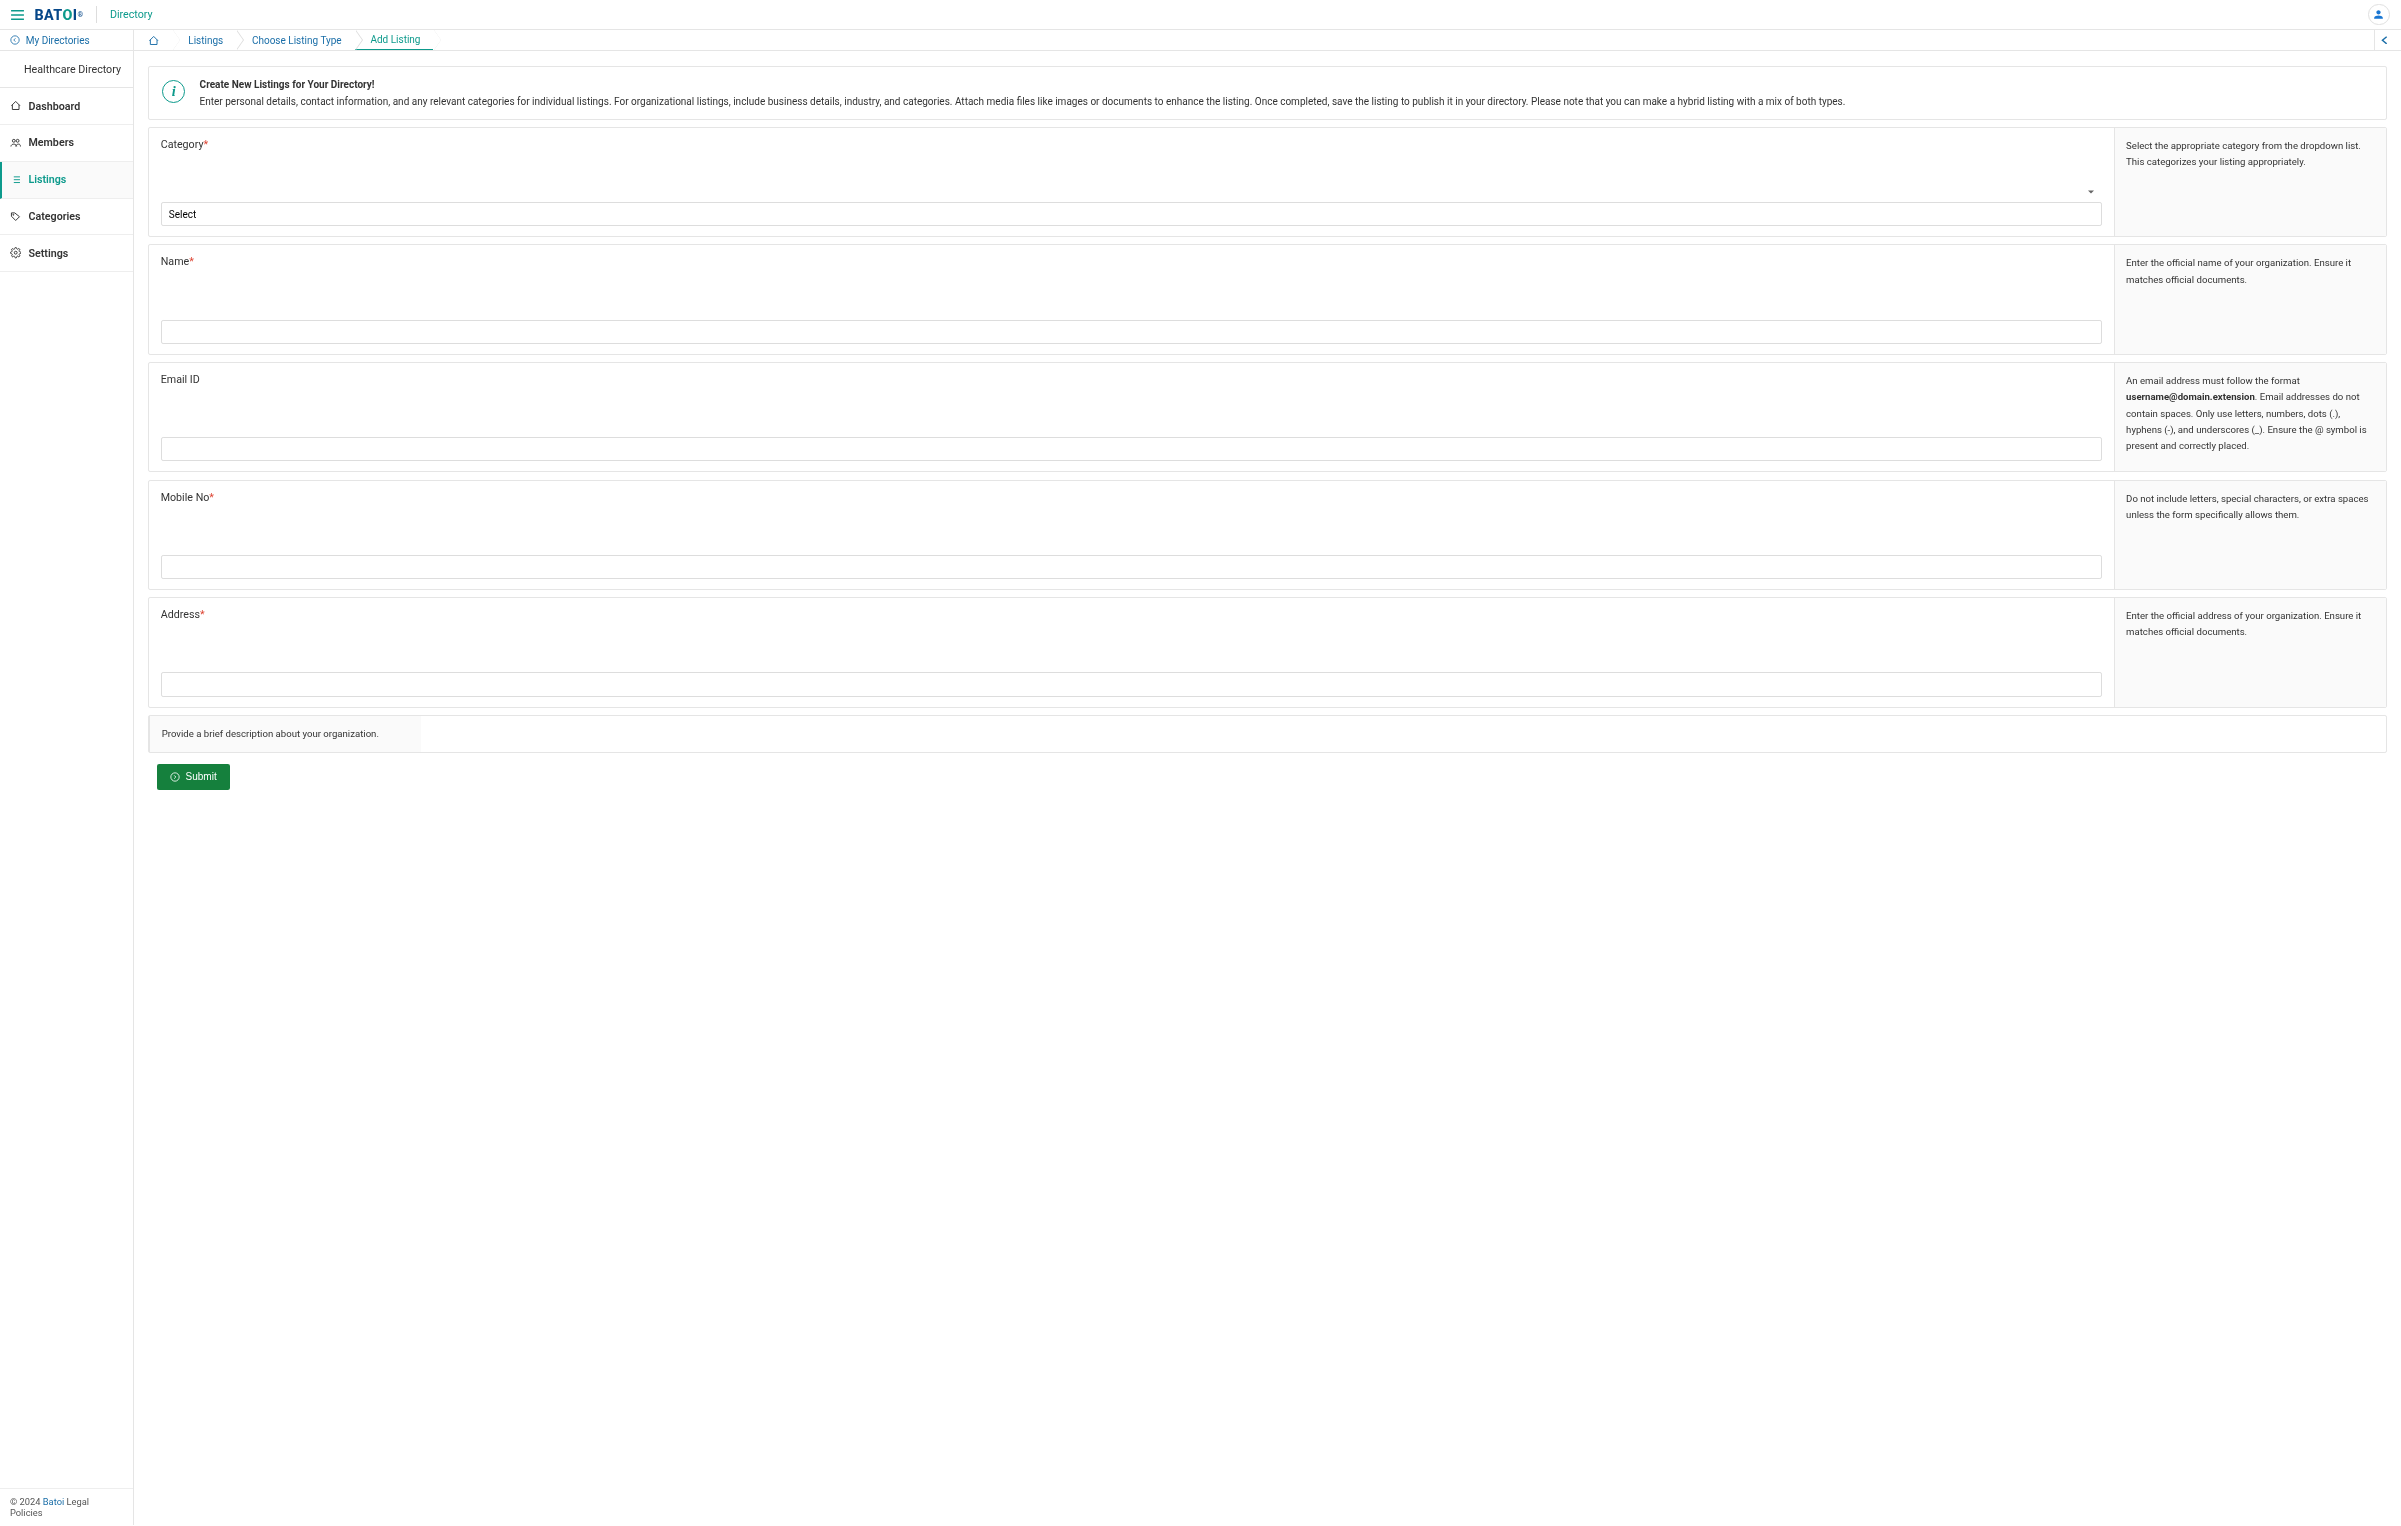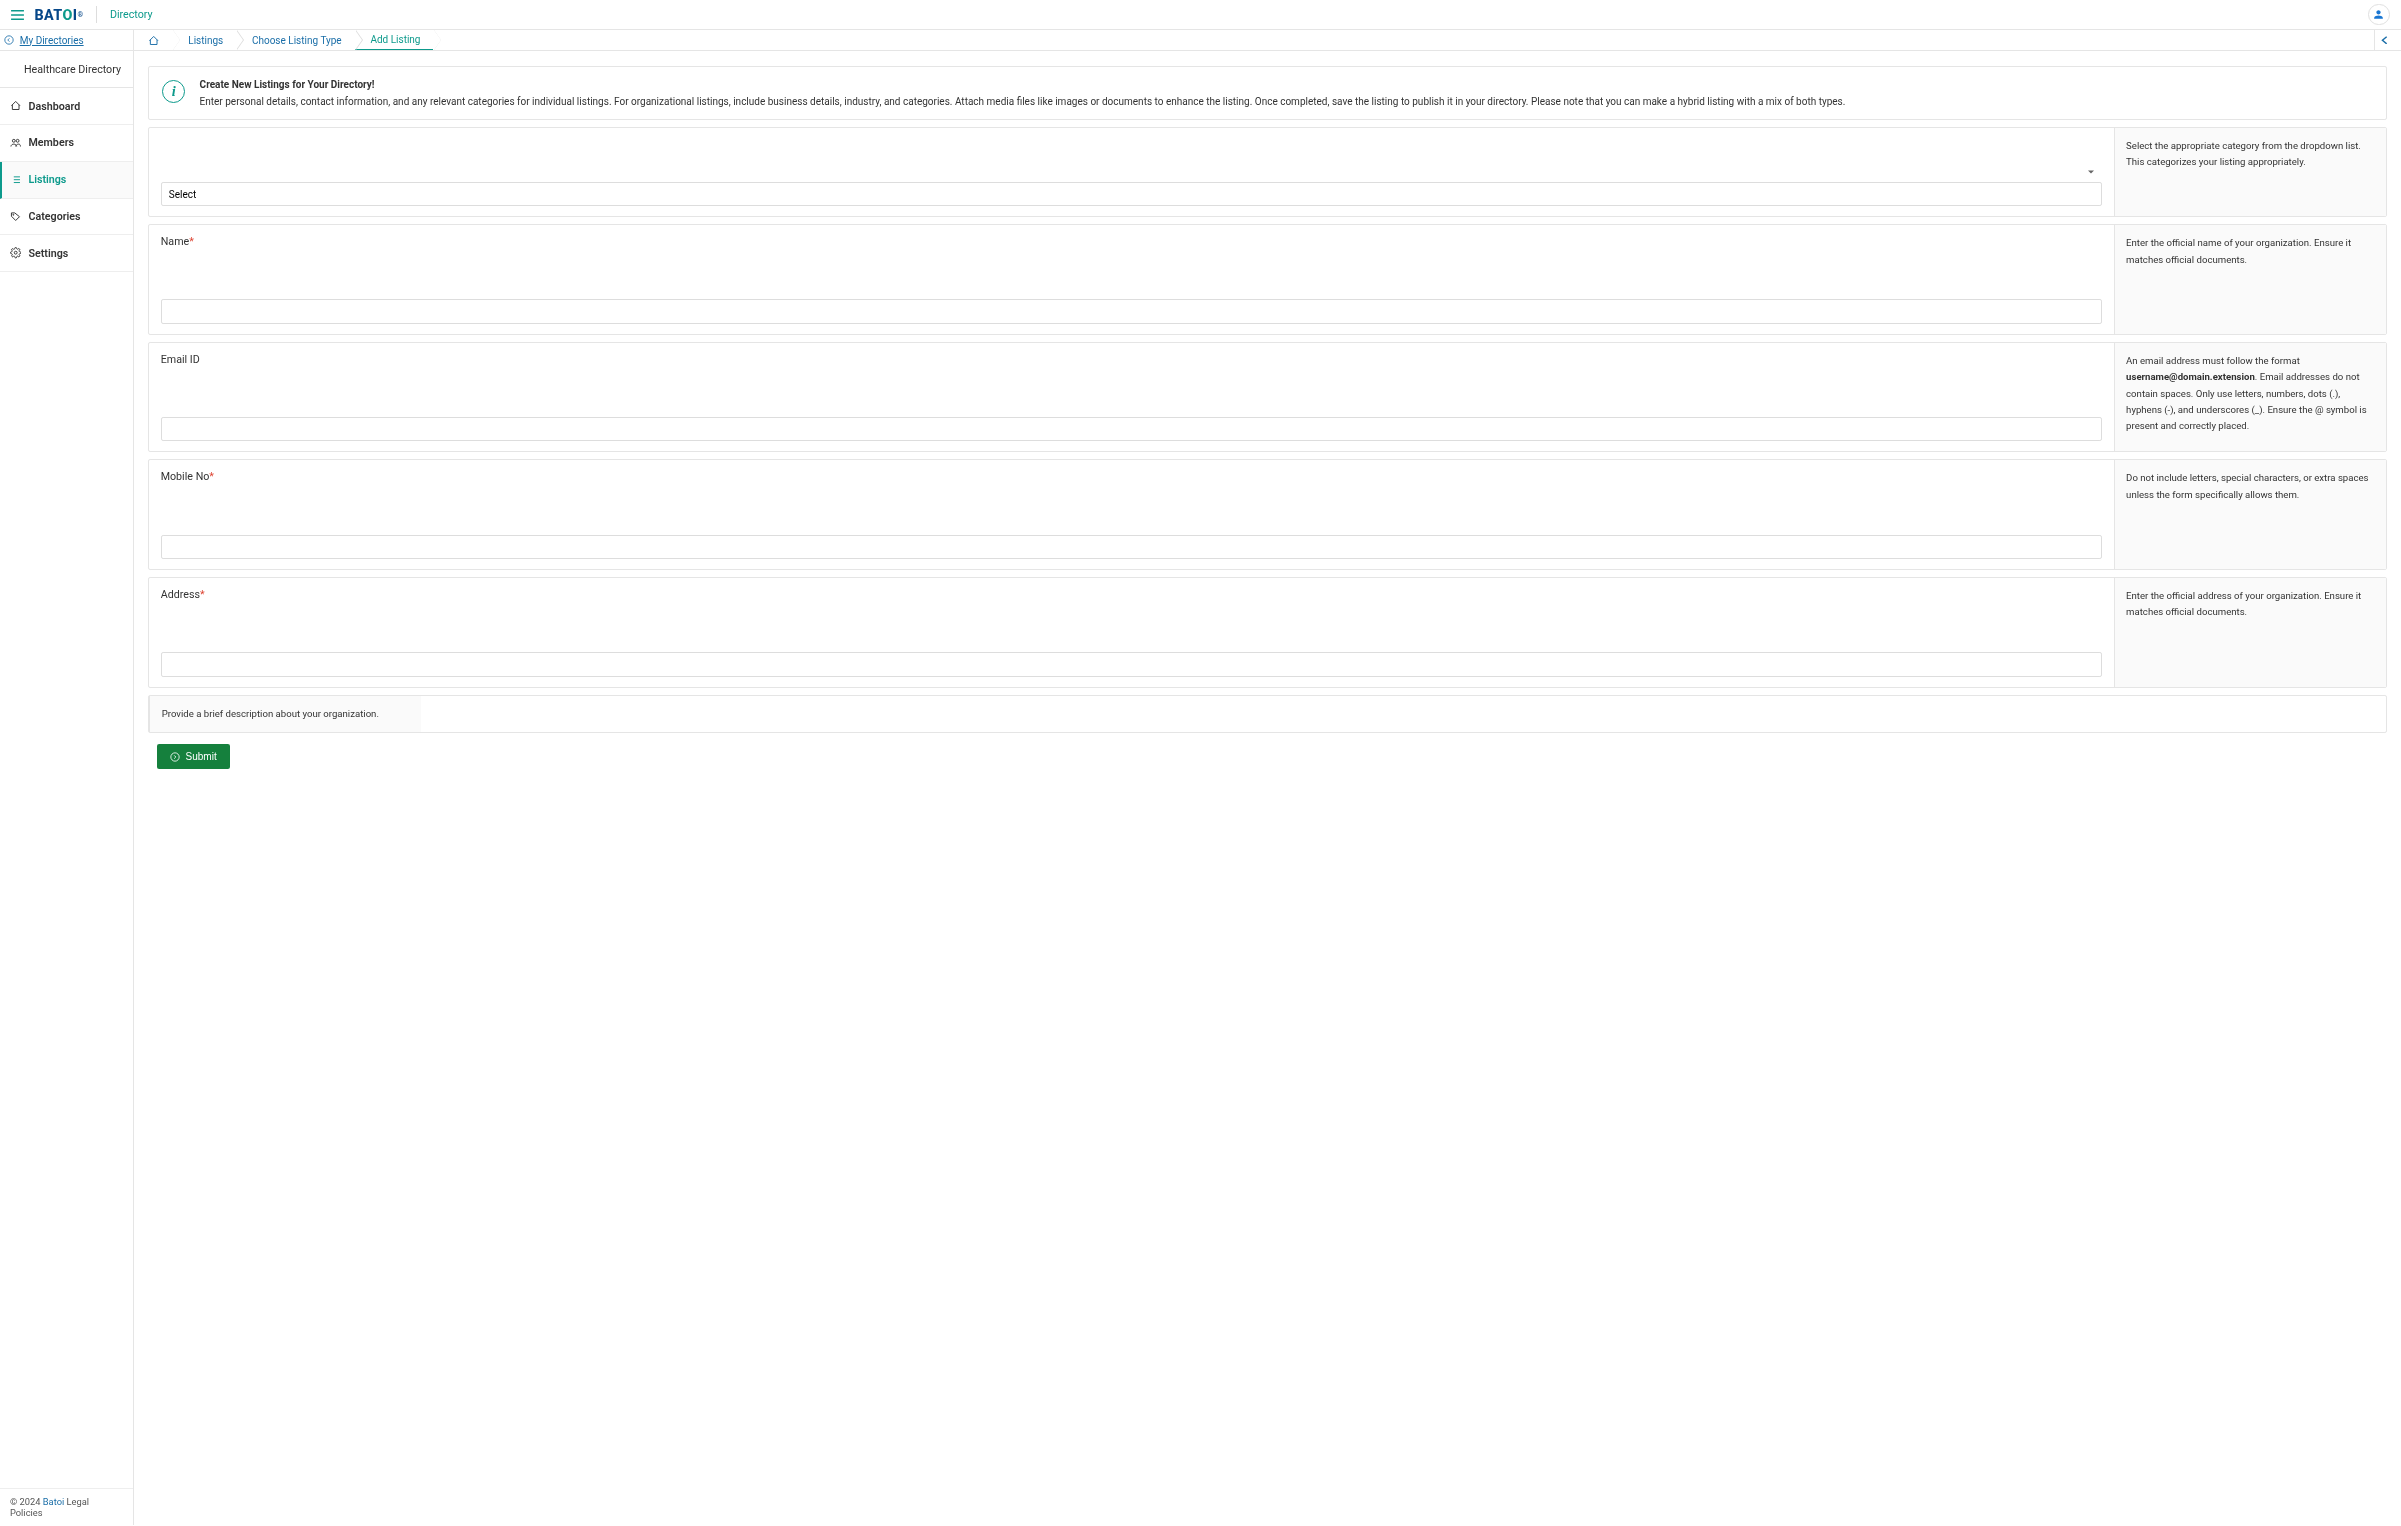--- a/index.html
+++ b/index.html
@@ -41,26 +41,25 @@
 .sidebar {
   width: 134px;
   border-right: 0.7px solid #e5e5e5;
   display: flex;
   flex-direction: column;
 }
 .back-row {
   height: 21.4px;
   display: flex;
   align-items: center;
-  padding: 0 4px;
+  padding: 0 10px;
   color: #1a6ea8;
   cursor: pointer;
   border-bottom: 0.7px solid #e5e5e5;
   gap: 5.7px;
-  text-decoration: underline;
 }
 .back-row svg { width: 10px; height: 10px; stroke: #1a6ea8; }
 .dir-title {
   padding: 11.4px 10px 11.4px 24px;
   font-size: 10.7px;
   border-bottom: 0.7px solid #e5e5e5;
 }
 .nav-item {
   display: flex;
   align-items: center;
@@ -333,20 +332,23 @@
       <div class="info-box">
         <div class="info-icon">i</div>
         <div class="info-text">
           <div class="info-title">Create New Listings for Your Directory!</div>
           <div>Enter personal details, contact information, and any relevant categories for individual listings. For organizational listings, include business details, industry, and categories. Attach media files like images or documents to enhance the listing. Once completed, save the listing to publish it in your directory. Please note that you can make a hybrid listing with a mix of both types.</div>
         </div>
       </div>
 
       <div class="form-row">
         <div class="form-left">
+          <label class="form-label">
+            <span>Category</span><span class="req">*</span>
+          </label>
           <div class="select-wrap">
             <select class="form-control">
               <option>Select</option>
             </select>
           </div>
         </div>
         <div class="form-right">Select the appropriate category from the dropdown list. This categorizes your listing appropriately.</div>
       </div>
 
       <div class="form-row">

